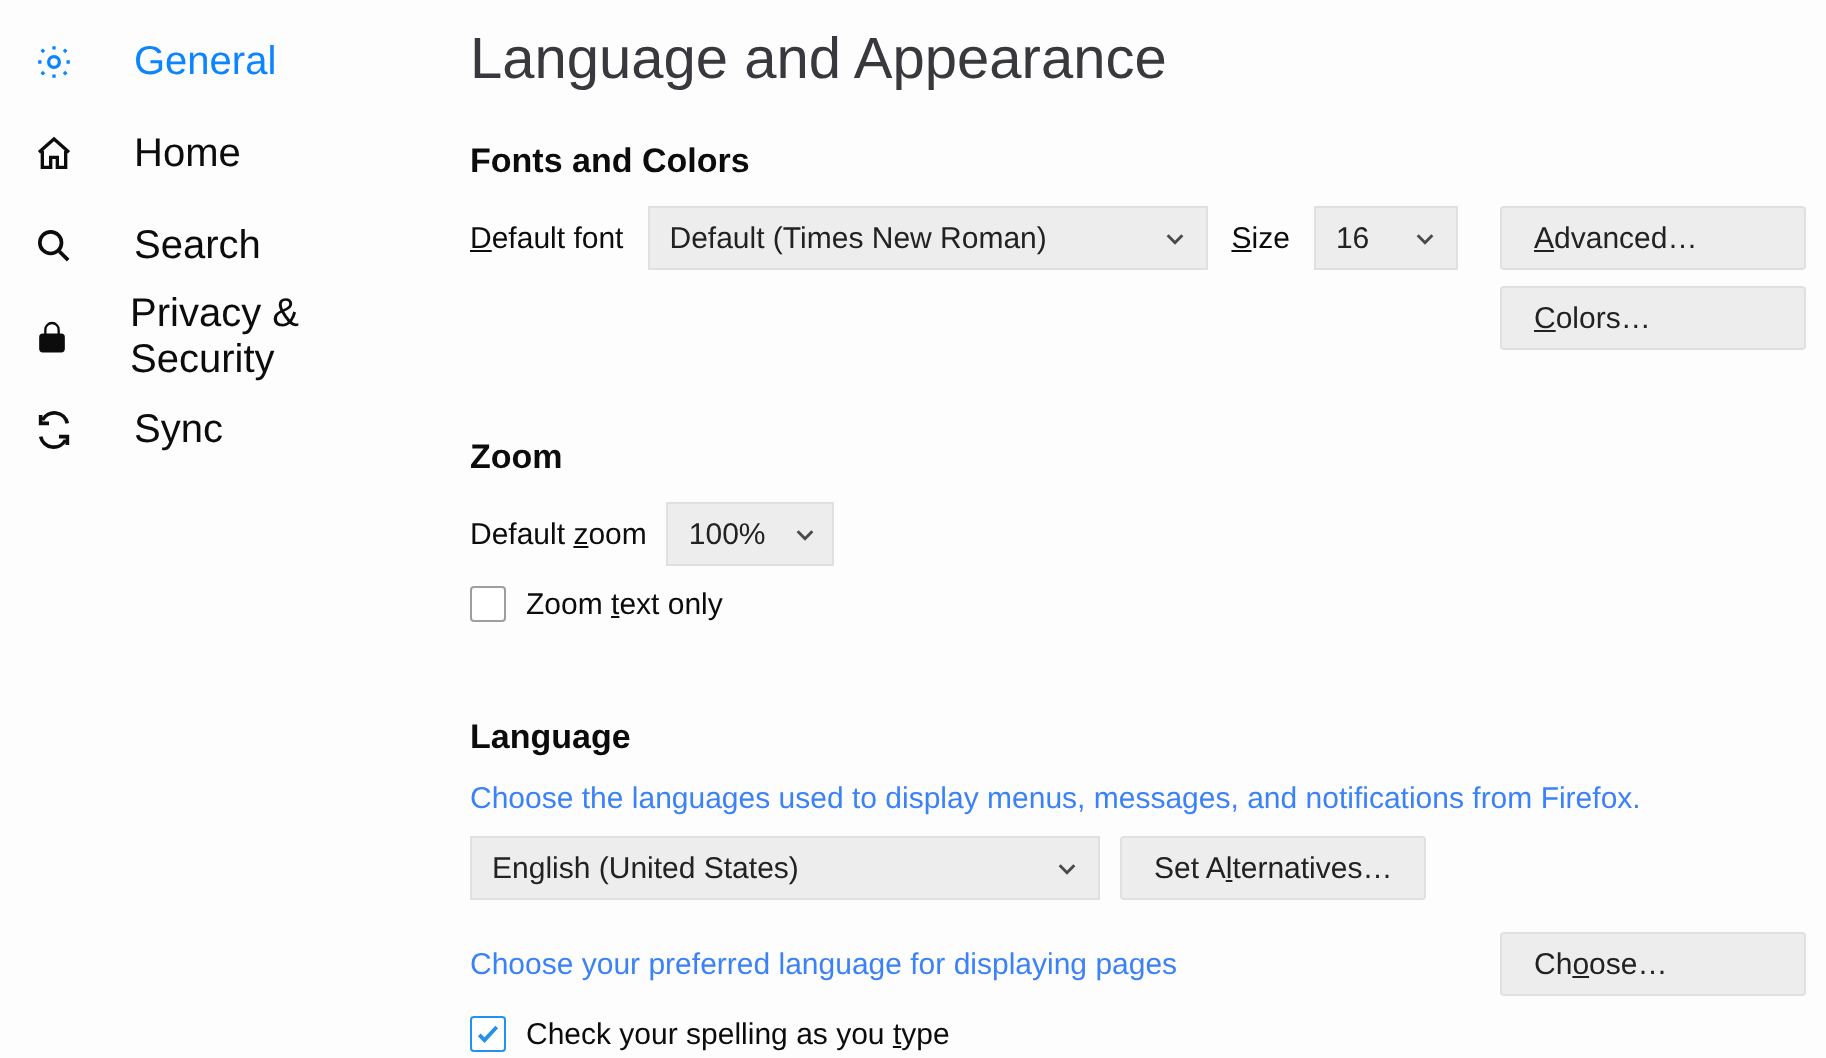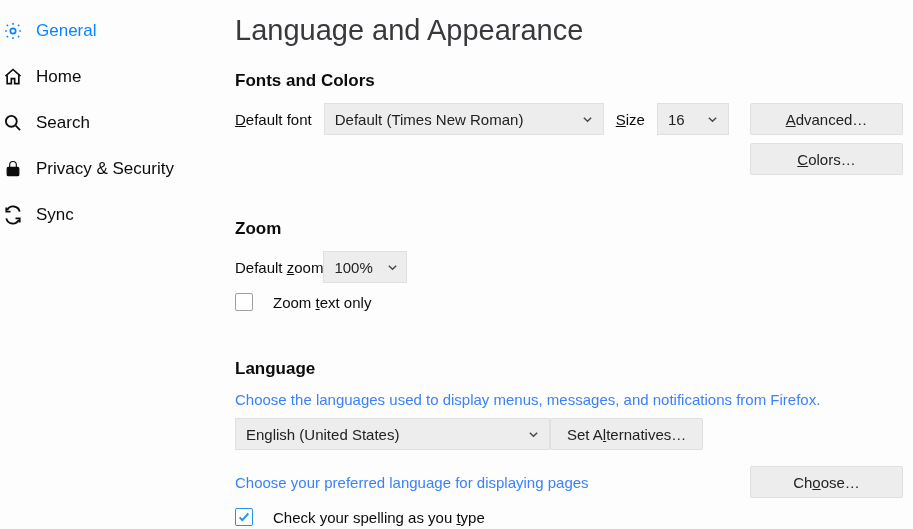--- a/index.html
+++ b/index.html
@@ -12,23 +12,25 @@
     background: #fdfdfe;
   }
   .container { display: flex; width: 100%; height: 100%; }
   .sidebar {
     width: 215px;
     padding: 8px 0 0 0;
   }
   .sidebar-item {
     display: flex; align-items: center;
     height: 46px;
-    cursor: pointer;
-    font-size: 17px;
+    padding-left: 14px;
+    cursor: pointer;
+    font-size: 20px;
     color: #0c0c0d;
+    gap: 17px;
   }
   .sidebar-item .icon {
     width: 26px; display: inline-flex; justify-content: center; align-items: center;
     margin-right: 10px;
   }
   .sidebar-item.active { color: #0a84ff; }
   .sidebar-item.active .icon svg path,
   .sidebar-item.active .icon svg circle { stroke: #0a84ff; fill: none; }
   .main {
     flex: 1;
@@ -43,55 +45,56 @@
   }
   .section-heading {
     font-size: 17px;
     font-weight: 600;
     color: #0c0c0d;
     margin: 0 0 12px 0;
   }
   .row {
     display: flex;
     align-items: center;
+    gap: 10px;
     margin-bottom: 10px;
   }
   .label { font-size: 15px; }
   .select {
     display: inline-flex; align-items: center; justify-content: space-between;
     background: #ededed;
     border: 1px solid #e0e0e0;
     height: 32px;
     padding: 0 10px;
     font-size: 15px;
     color: #222;
     cursor: pointer;
     border-radius: 0;
   }
   .select .caret { margin-left: 14px; }
   .btn {
-    display: inline-flex; align-items: center; justify-content: center;
+    display: inline-flex; align-items: center; 
     background: #ededed;
     border: 1px solid #e0e0e0;
     height: 32px;
     padding: 0 16px;
     min-width: 150px;
     font-size: 15px;
     color: #222;
     cursor: pointer;
     border-radius: 2px;
   }
   .btn.wide { min-width: 153px; }
   .desc {
     font-size: 15px;
     color: #3b82f6;
     margin: 2px 0 10px 0;
   }
   .checkbox-row {
-    display: flex; align-items: center; gap: 20px; margin-top: 10px;
+    display: flex; align-items: center; gap: 10px; margin-top: 10px;
   }
   .checkbox {
     width: 18px; height: 18px;
     border: 1px solid #9e9e9e;
     border-radius: 2px;
     background: #fff;
     display: inline-flex; align-items: center; justify-content: center;
     cursor: pointer;
   }
   .checkbox.checked { border-color: #2292ee; background:#fff; }

